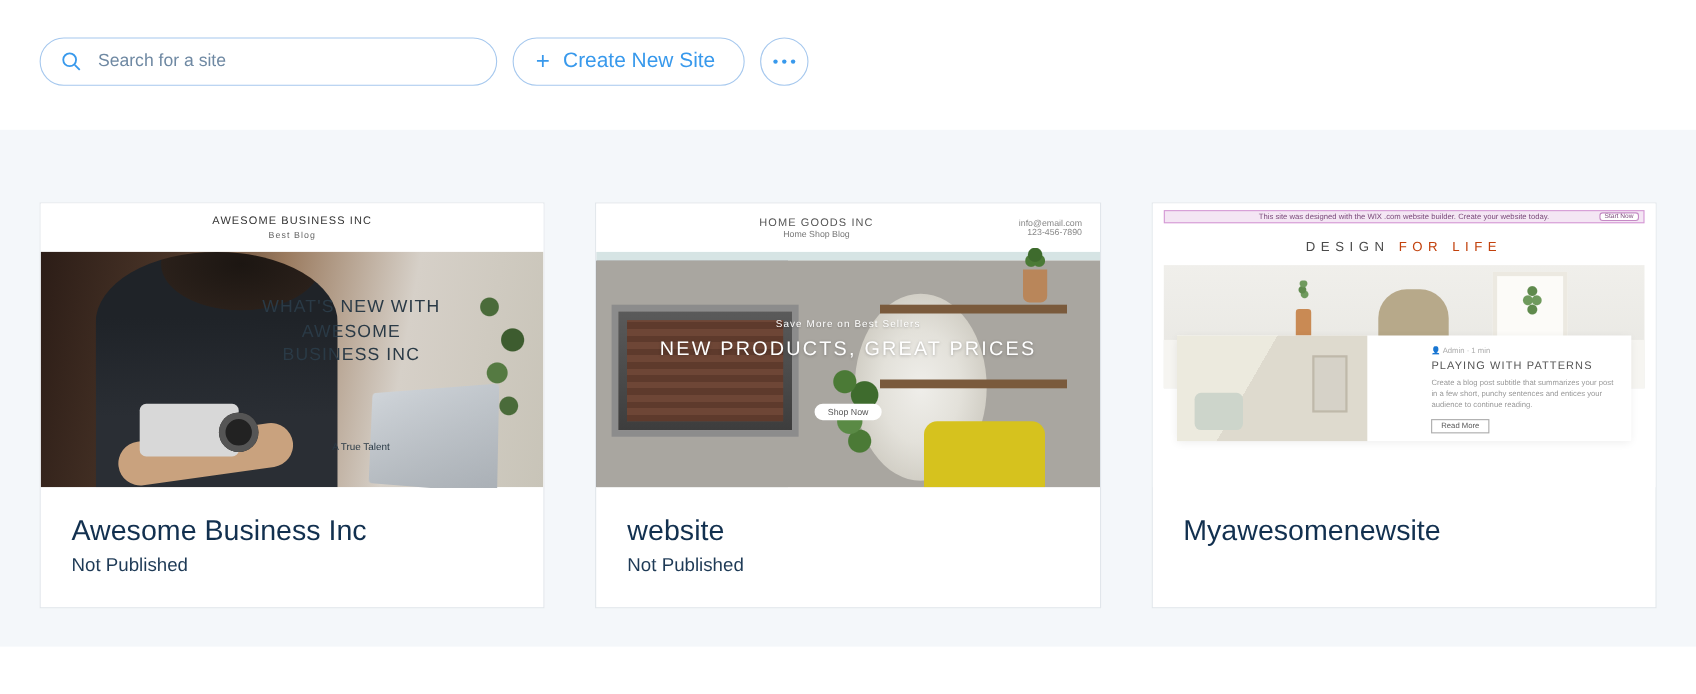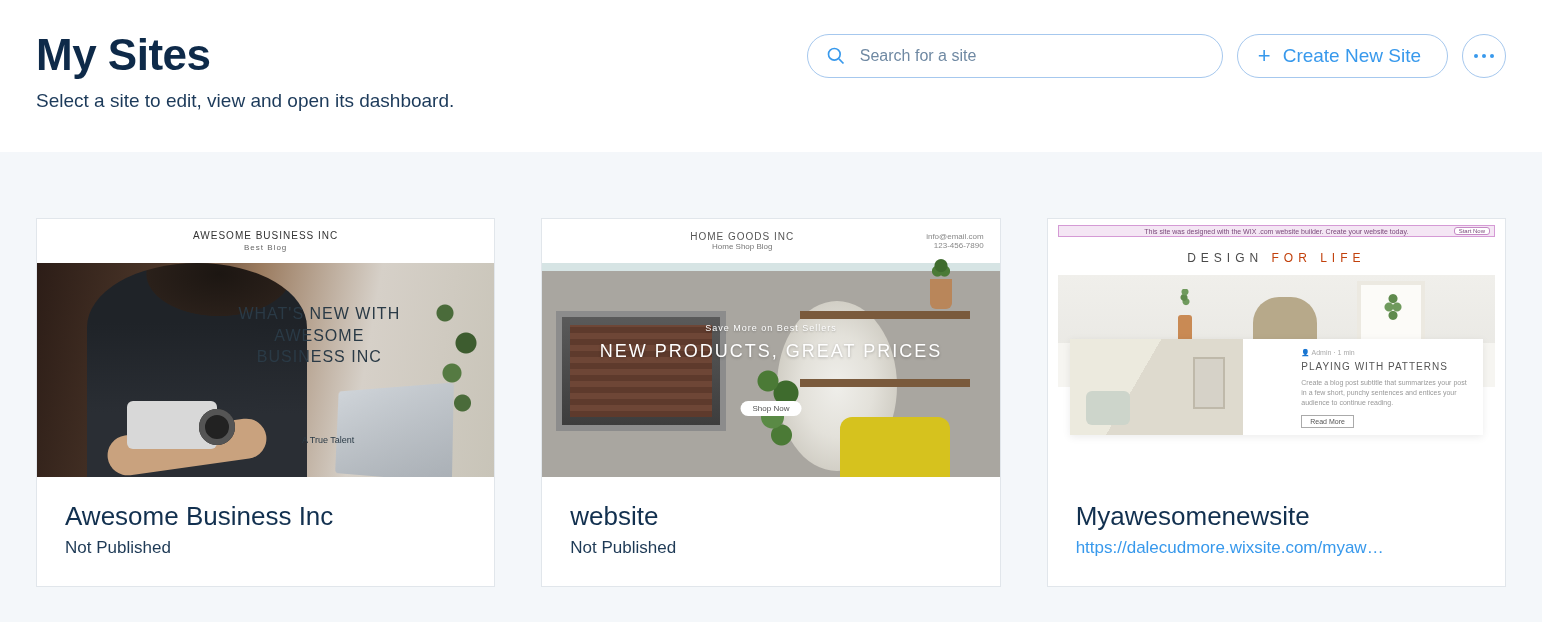--- a/index.html
+++ b/index.html
@@ -253,24 +253,20 @@
     white-space: nowrap;
     overflow: hidden;
     text-overflow: ellipsis;
     max-width: 406px;
   }
 </style>
 </head>
 <body>
 
 <div class="header">
-  <div class="header-left">
-    <h1 class="page-title">My Sites</h1>
-    <p class="page-subtitle">Select a site to edit, view and open its dashboard.</p>
-  </div>
   <div class="header-right">
     <div class="search-wrap">
       <svg width="20" height="20" viewBox="0 0 24 24" fill="none" stroke="#3899ec" stroke-width="2">
         <circle cx="10" cy="10" r="7"></circle>
           <line x1="21" y1="21" x2="15.5" y2="15.5"></line>
       </svg>
       <input class="search-input" type="text" placeholder="Search for a site" style="">
     </div>
     <button class="create-btn">
       <span class="plus">+</span>
@@ -364,18 +360,17 @@
               <div style="font-size:7px;color:#aaa;margin-bottom:4px">👤 Admin · 1 min</div>
               <div class="h">PLAYING WITH PATTERNS</div>
               <div class="p">Create a blog post subtitle that summarizes your post in a few short, punchy sentences and entices your audience to continue reading.</div>
               <div class="btn2">Read More</div>
             </div>
           </div>
         </div>
       </div>
       <div class="card-footer">
         <div class="site-name">Myawesomenewsite</div>
-        <div class="site-url">https://dalecudmore.wixsite.com/myaw…</div>
       </div>
     </div>
 
   </div>
 </div>
 
 </body></html>

